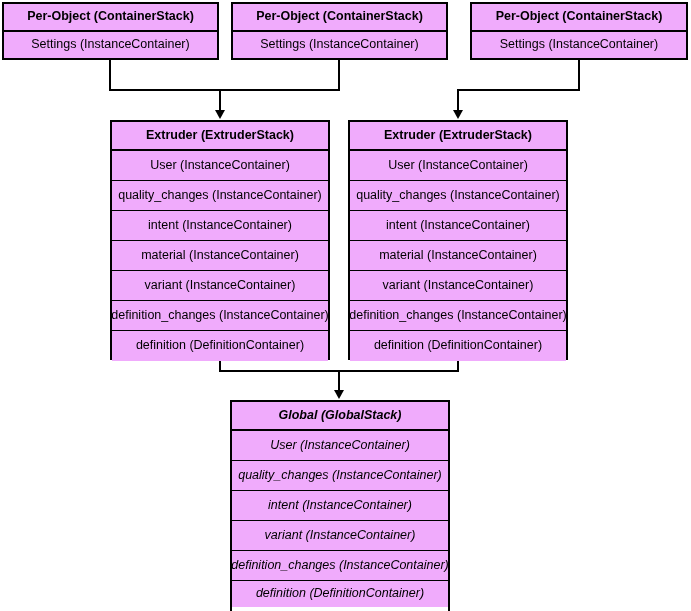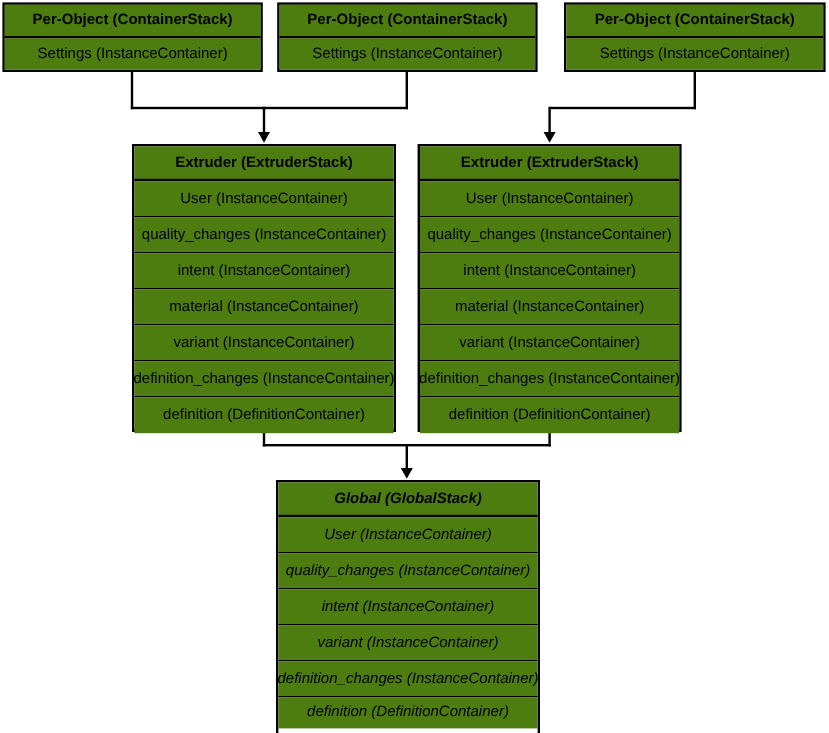--- a/index.html
+++ b/index.html
@@ -27,21 +27,21 @@
   }
   .node-row {
     box-sizing: border-box;
     display: flex;
     align-items: center;
     justify-content: center;
     text-align: center;
     font-size: 12.5px;
     line-height: 1.1;
     color: #000000;
-    background: #4d7c0f;
+    background: #f0abfc;
     white-space: nowrap;
   }
   .node-row.header {
     font-weight: bold;
     border-bottom: 2px solid #000000;
   }
   .node-row.sep {
     border-bottom: 1px solid #000000;
     text-align: right;
   }

